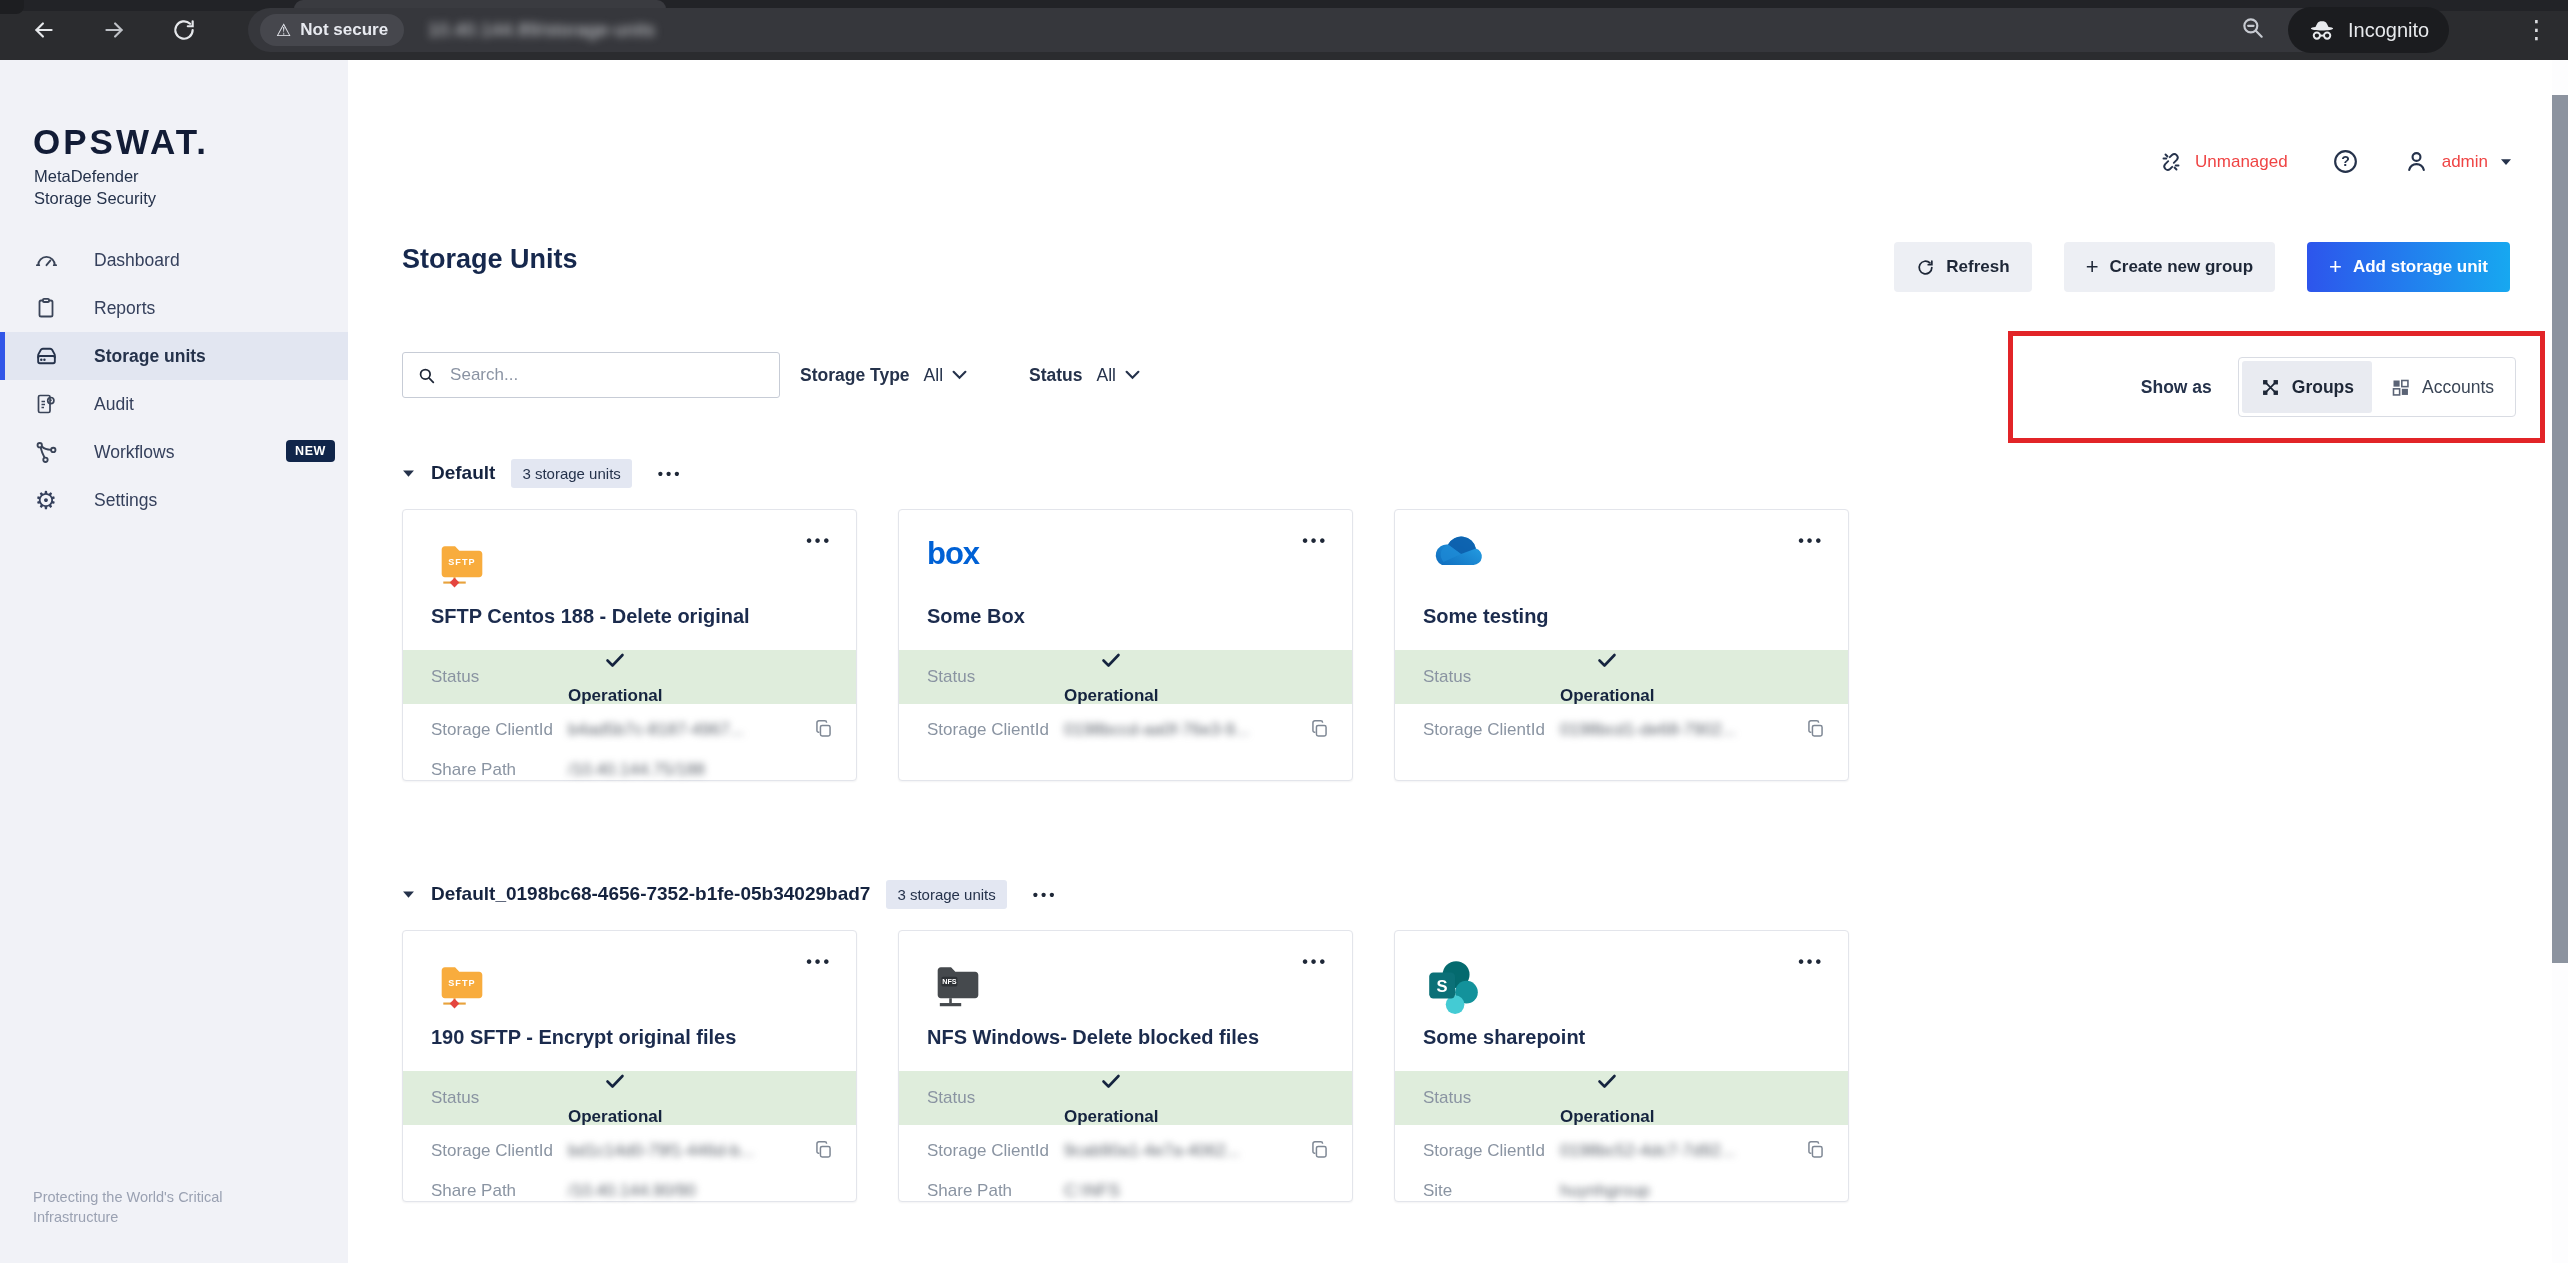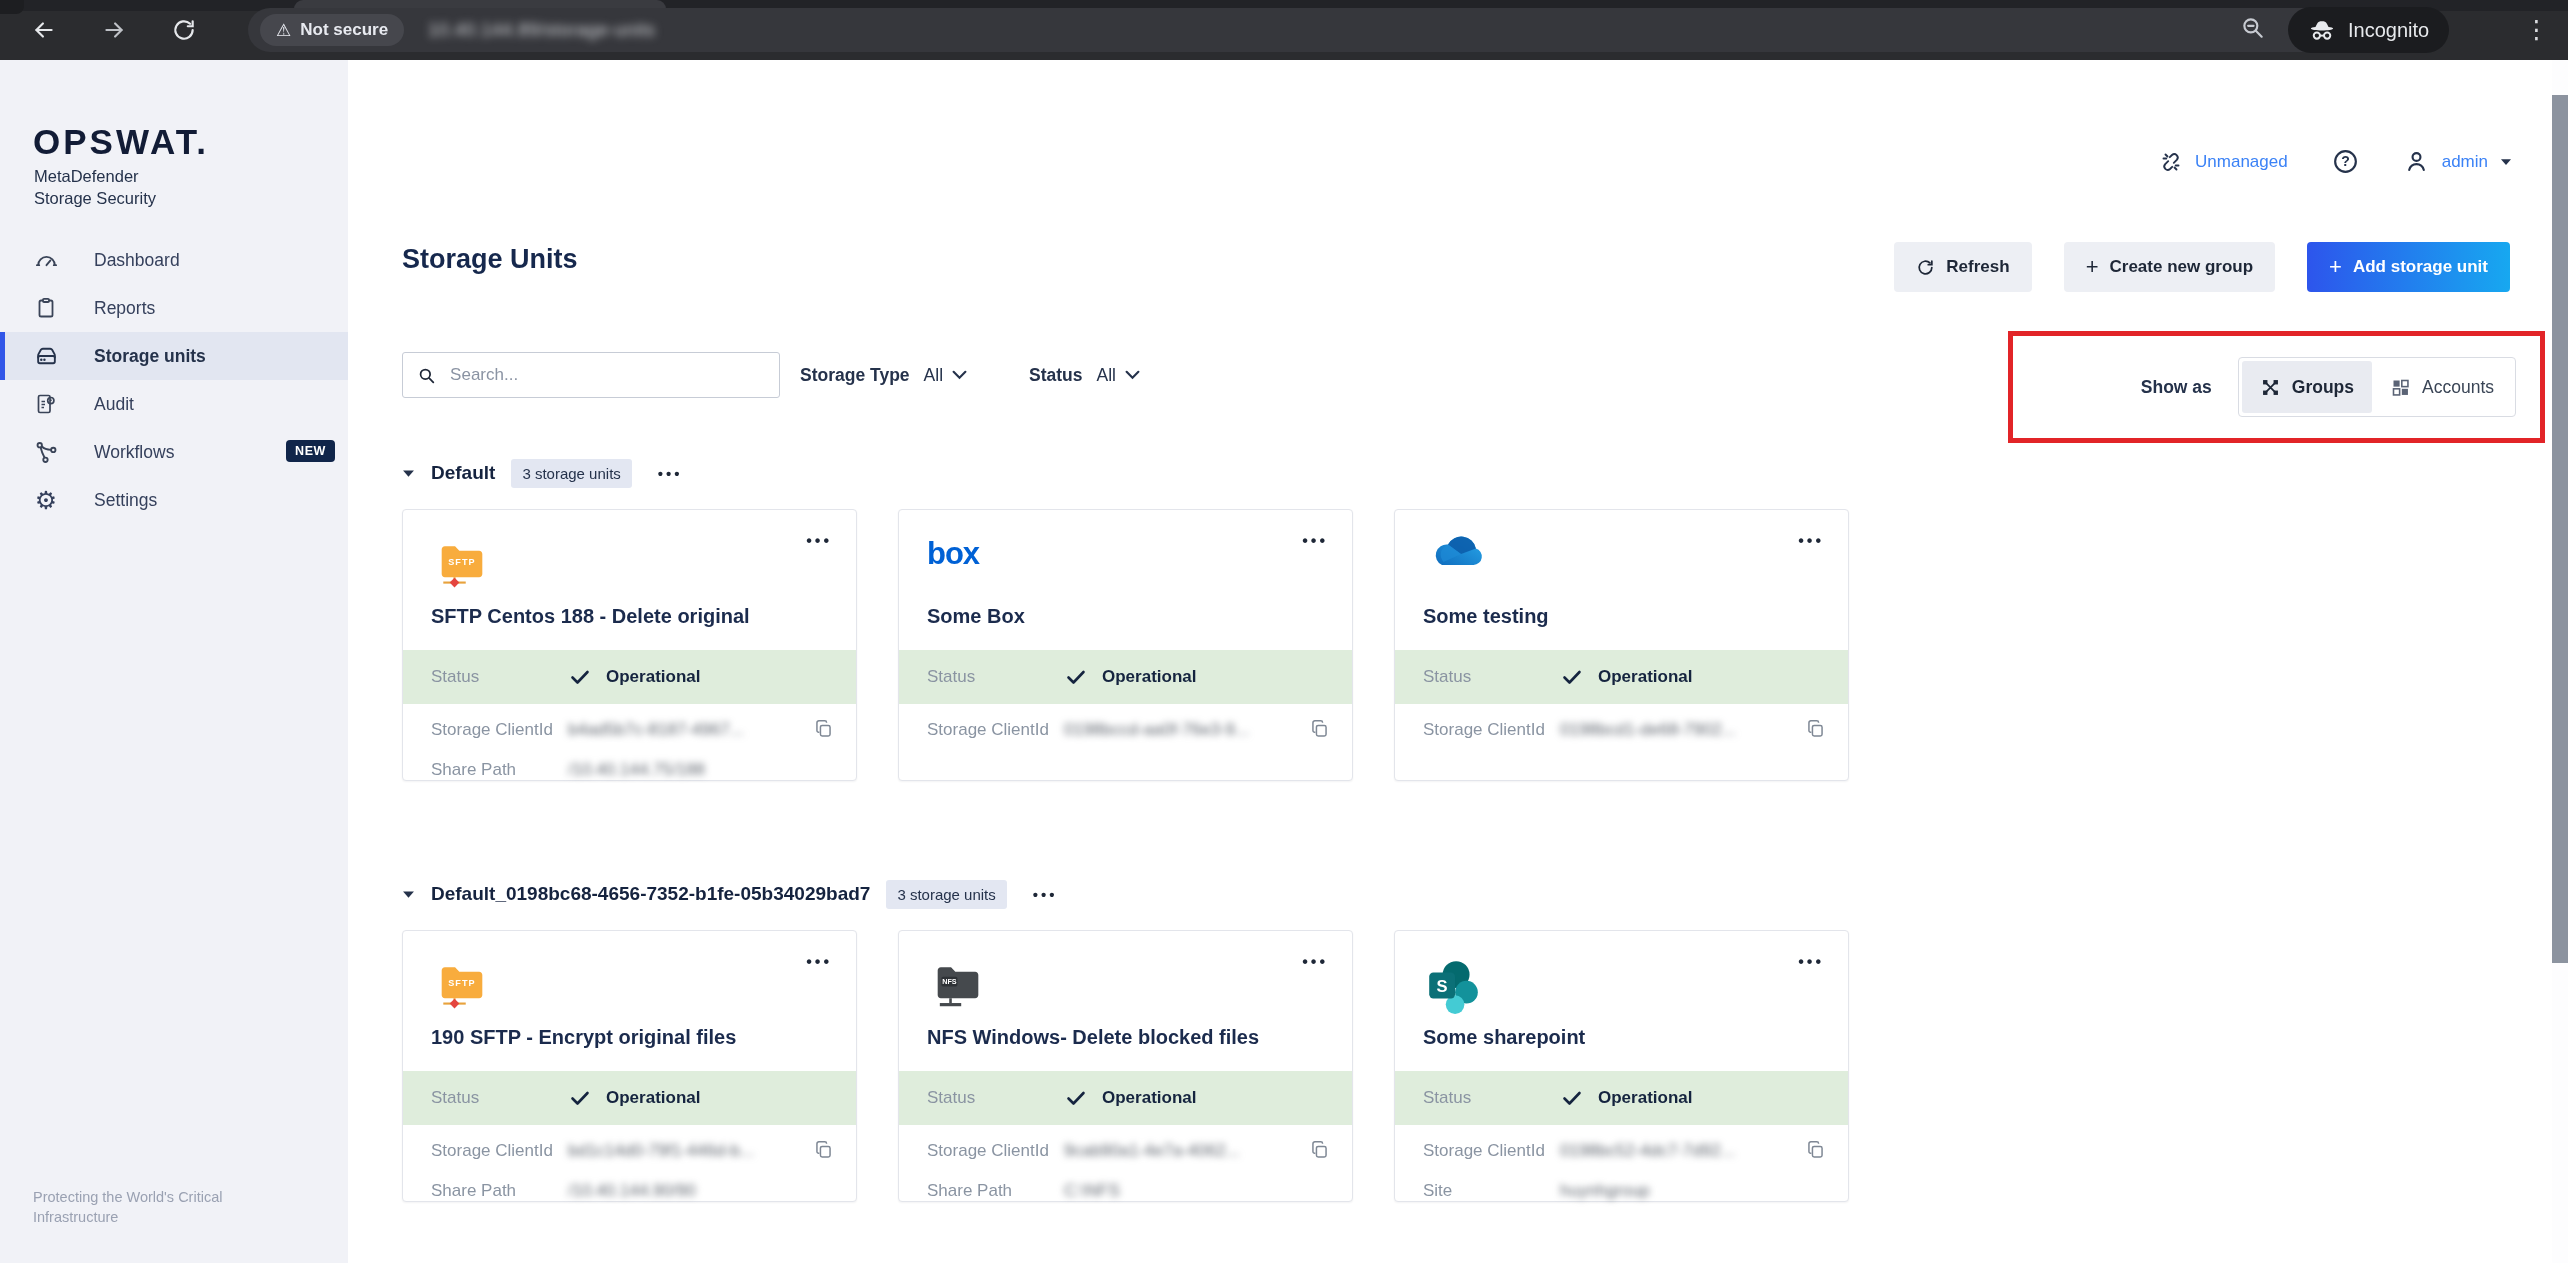--- a/index.html
+++ b/index.html
@@ -30,21 +30,21 @@
   .side-item .s-icon{width:26px;height:26px;display:flex;align-items:center;justify-content:center;}
   .side-item.active{background:#e2e6f1;font-weight:700;color:#25324b;}
   .side-item.active::before{content:"";position:absolute;left:0;top:0;bottom:0;width:5px;background:#3156e8;}
   .new-badge{position:absolute;right:13px;top:12px;background:#10254a;color:#fff;font-size:12.5px;font-weight:700;letter-spacing:.6px;padding:4px 9px;border-radius:4px;}
   .side-footer{position:absolute;left:33px;top:1128px;width:215px;font-size:14.5px;color:#9aa1b2;line-height:1.35;}
   .gear-glyph{font-size:25px;font-family:"DejaVu Sans",sans-serif;color:#35405c;line-height:1;}
 
   
   .main{position:absolute;left:348px;top:60px;width:2220px;height:1203px;background:#fff;}
   .top-right{position:absolute;right:56px;top:68px;height:40px;display:flex;align-items:center;gap:44px;}
-  .tr-item{display:flex;align-items:center;gap:12px;font-size:17px;color:#3b82f6;cursor:pointer;margin-top:27px;}
+  .tr-item{display:flex;align-items:center;gap:12px;font-size:17px;color:#ef4444;cursor:pointer;margin-top:27px;}
   .page-title{position:absolute;left:54px;top:184px;font-size:27px;font-weight:700;color:#16284d;}
   .title-btns{position:absolute;right:58px;top:182px;display:flex;gap:32px;}
   .btn{display:flex;align-items:center;gap:11px;height:50px;padding:0 22px;border-radius:4px;background:#edeff4;color:#1e2737;font-size:17px;font-weight:700;cursor:pointer;border:none;}
   .btn.primary{background:linear-gradient(90deg,#2d55ec 0%,#17a8f0 100%);color:#fff;}
   .btn .plus{font-size:22px;font-weight:400;line-height:1;}
 
   .filter-row{position:absolute;left:54px;top:292px;height:46px;display:flex;align-items:center;}
   .search-box{width:378px;height:46px;border:1px solid #c7ccd6;border-radius:3px;display:flex;align-items:center;gap:12px;padding:0 14px;background:#fff;}
   .search-box input{border:none;outline:none;font-size:17px;color:#25324b;width:100%;background:transparent;}
   .search-box input::placeholder{color:#8a93a3;}
@@ -67,21 +67,21 @@
   .g-badge{background:#e3e7f2;border-radius:3px;padding:6px 11px;font-size:15px;color:#25324b;}
   .g-dots{font-size:15px;font-weight:700;letter-spacing:3px;color:#1e2737;cursor:pointer;margin-left:10px;}
   .cards{display:flex;gap:41px;}
 
   .card{position:relative;width:455px;height:272px;border:1px solid #e3e5eb;border-radius:4px;background:#fff;box-shadow:0 1px 2px rgba(16,24,40,.05);}
   .card-icon{position:absolute;left:28px;top:20px;height:72px;display:flex;align-items:flex-start;}
   .card-dots{position:absolute;right:24px;top:22px;font-size:16px;font-weight:700;letter-spacing:3px;color:#1e2737;cursor:pointer;}
   .card-title{position:absolute;left:28px;top:95px;width:395px;font-size:20px;font-weight:700;color:#1b2b4d;white-space:nowrap;overflow:hidden;text-overflow:ellipsis;}
   .status-row{position:absolute;left:0;top:140px;width:100%;height:54px;background:#dfeddc;display:flex;align-items:center;}
   .row-label{width:165px;padding-left:28px;font-size:17px;color:#8a94a2;flex:none;}
-  .status-val{display:flex;align-items:center;gap:14px;font-size:17px;font-weight:700;color:#15243f;}
+  .status-val{display:flex;align-items:center;gap:14px;font-size:17px;font-weight:700;color:#15243f;flex-direction:column;}
   .info-rows{position:absolute;left:0;top:200px;width:100%;}
   .info-row{display:flex;align-items:center;height:40px;position:relative;}
   .row-val{font-size:17px;color:#60666f;filter:blur(3.5px);}
   .copy-btn{position:absolute;right:22px;top:8px;cursor:pointer;}
   .box-logo{font-size:31px;font-weight:700;color:#0061d5;letter-spacing:-1px;line-height:1;margin-top:8px;}
 
   
   .scroll-track{position:absolute;right:0;top:60px;width:16px;height:1203px;background:#fdfdfe;}
   .scroll-thumb{position:absolute;right:0;top:35px;width:16px;height:868px;background:#8c939f;}
 </style>

